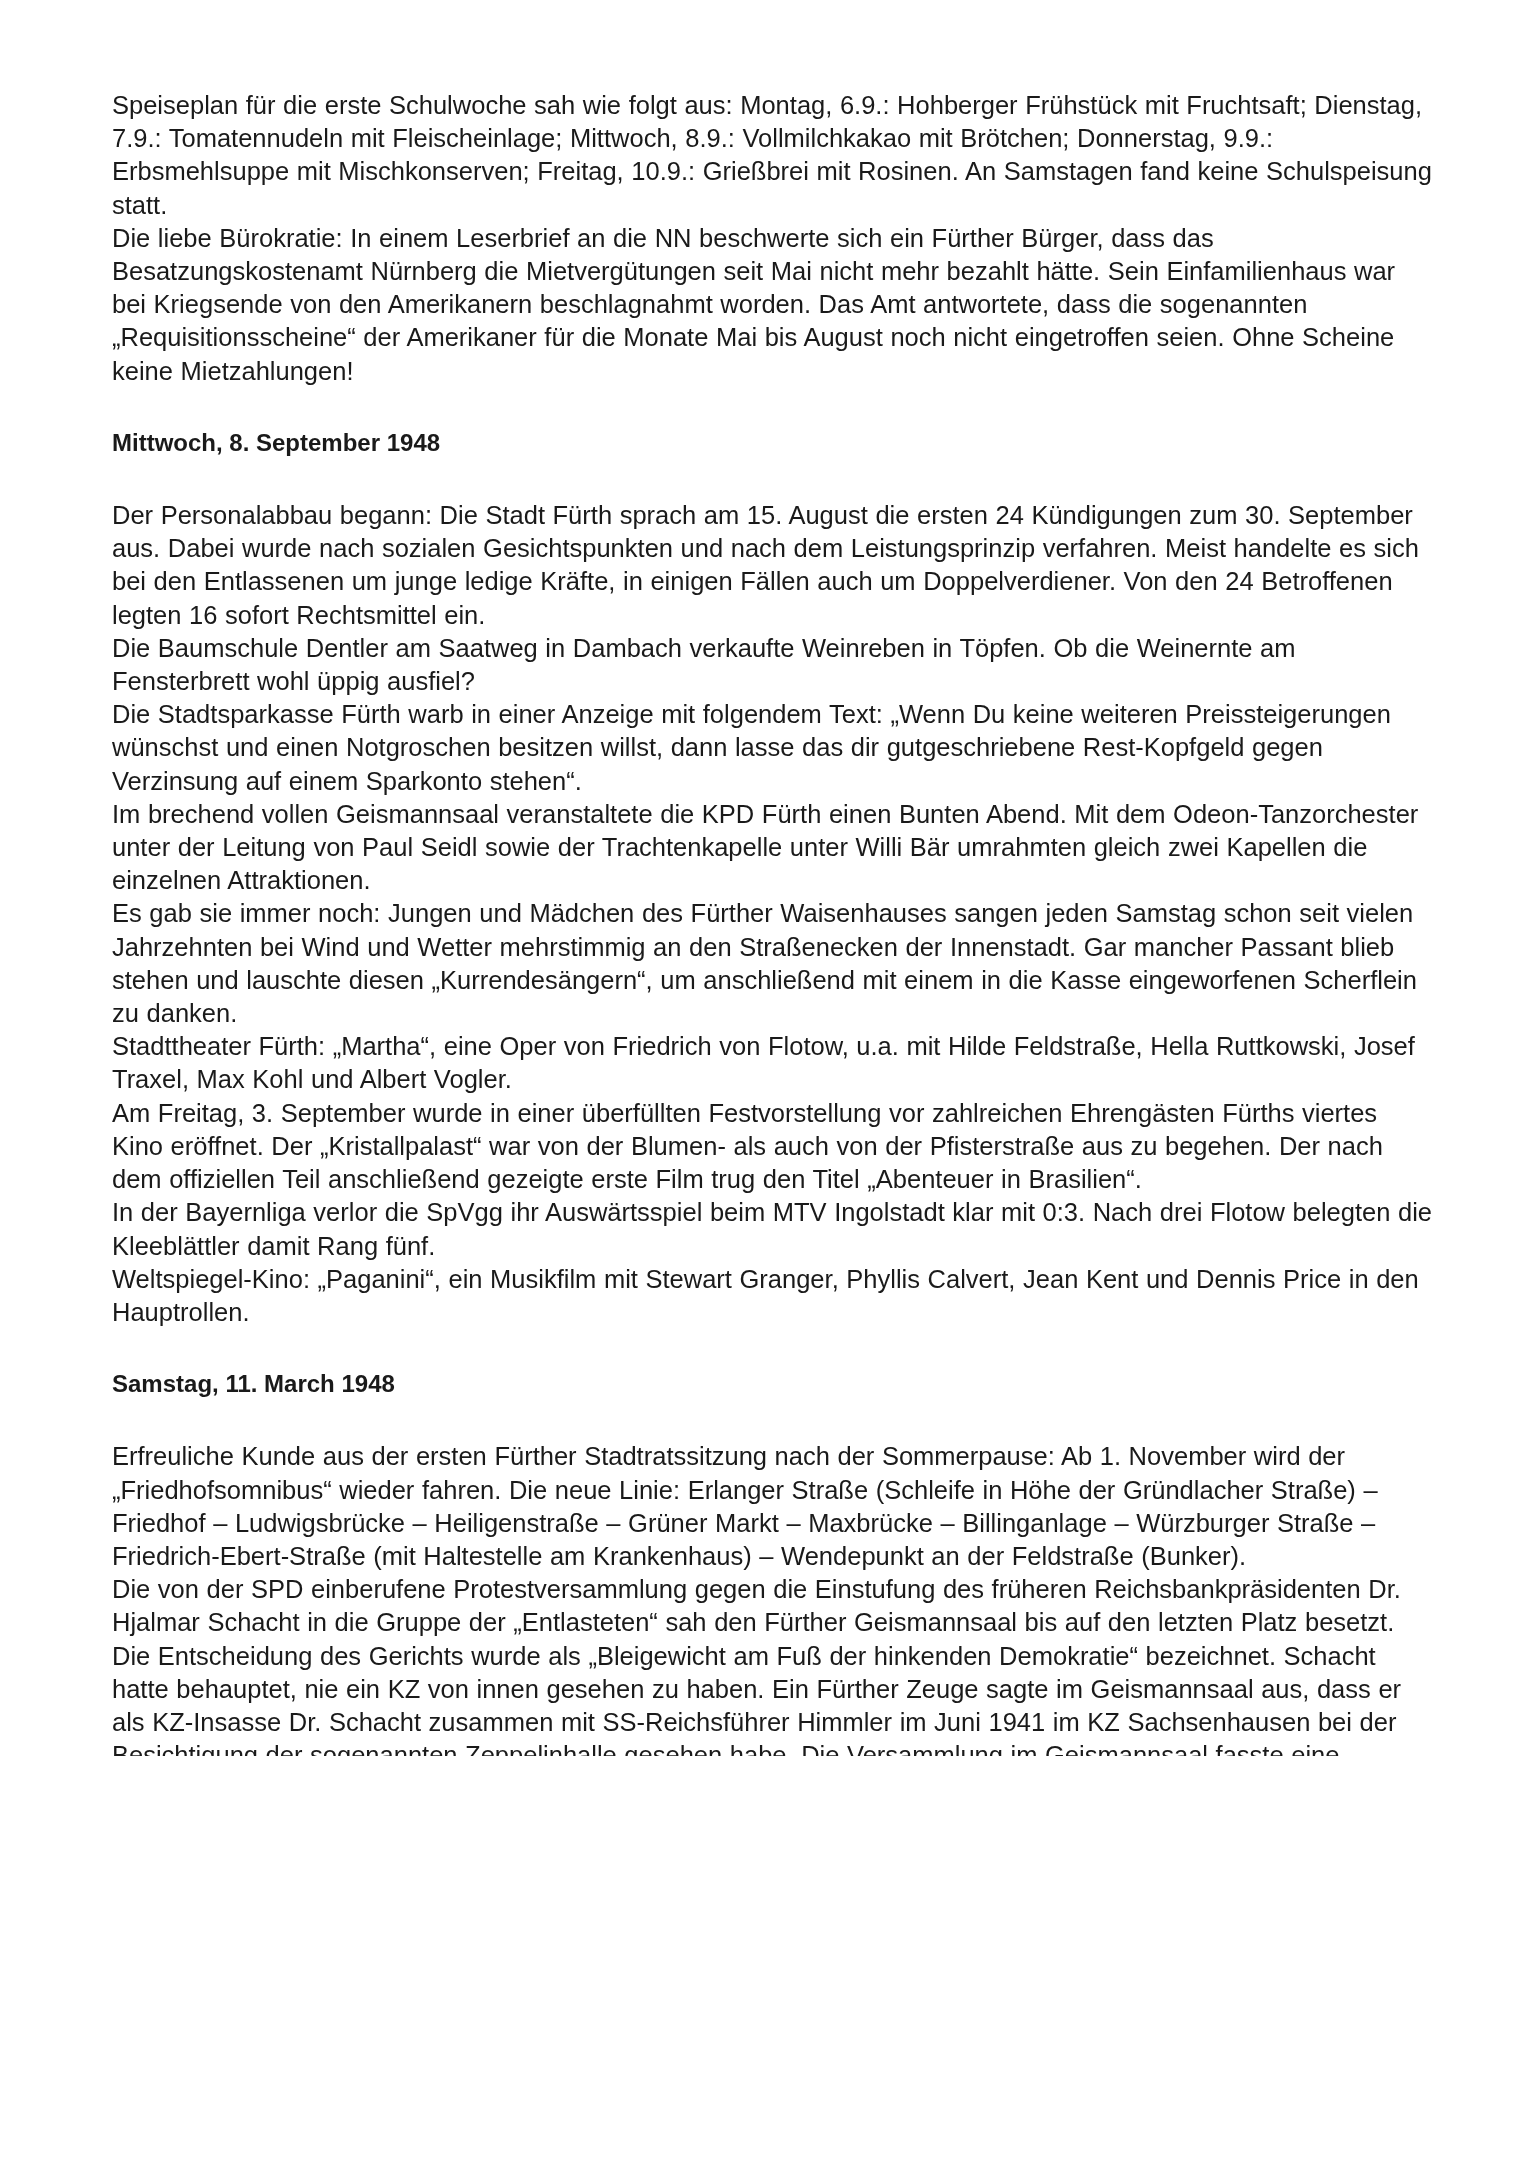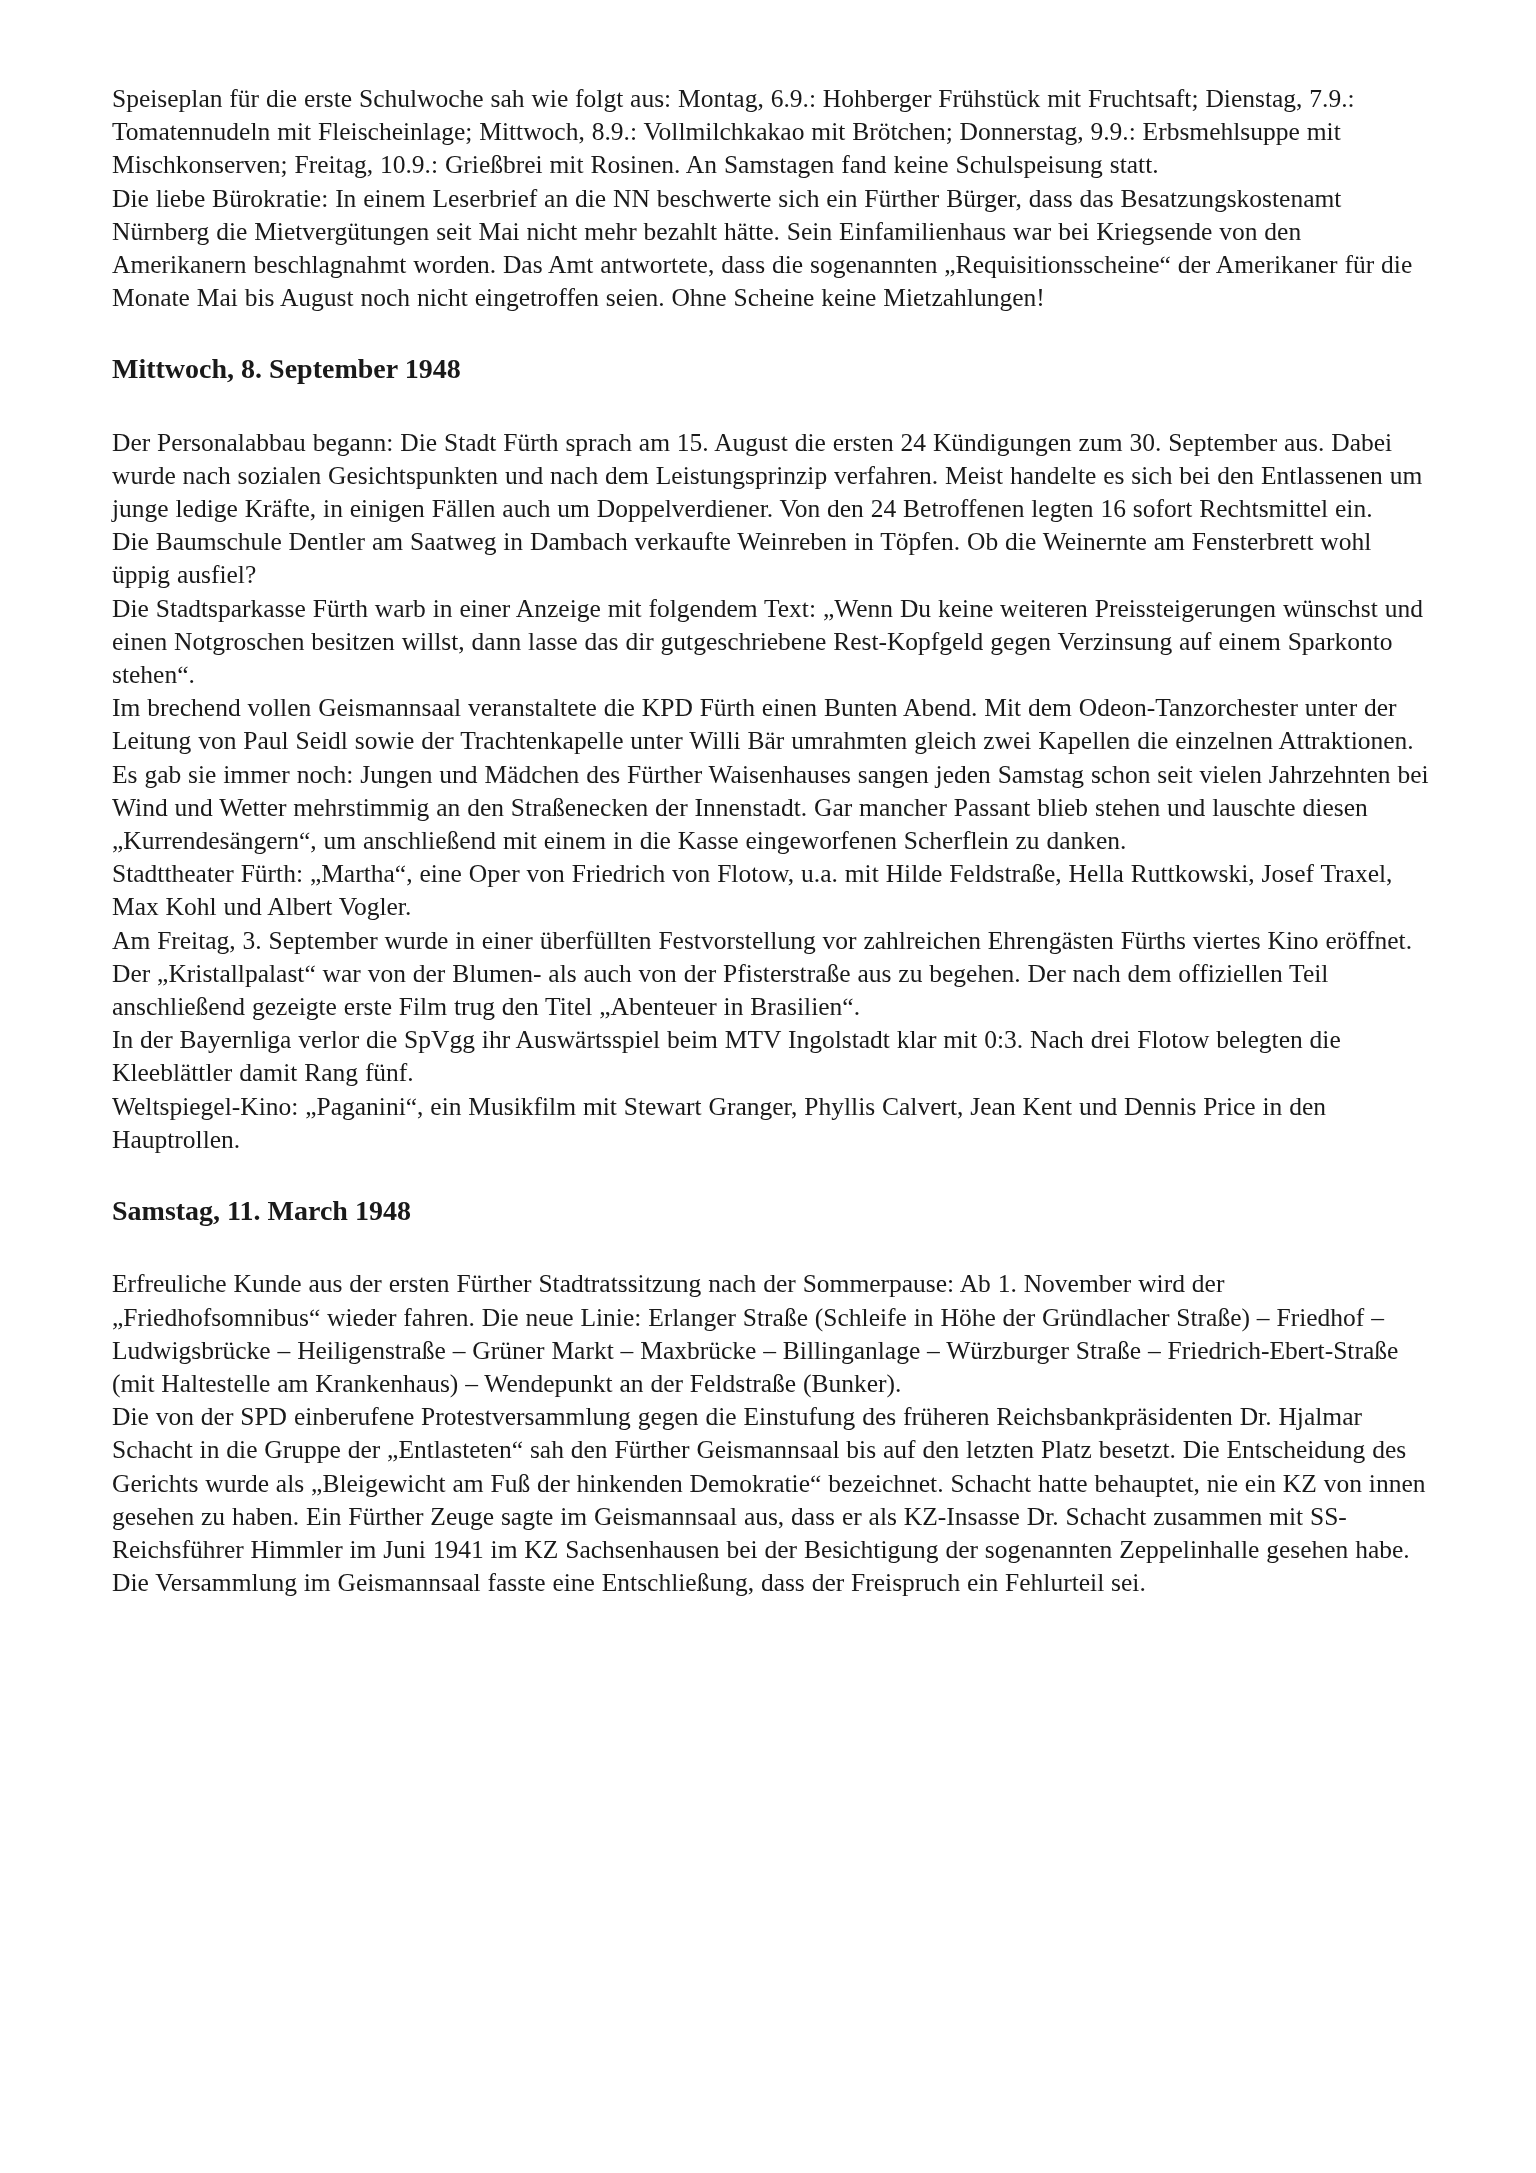--- a/index.html
+++ b/index.html
@@ -4,42 +4,42 @@
 <style>
   html, body {
     margin: 0;
     padding: 0;
     background: #ffffff;
   }
   .page {
     position: relative;
     width: 1536px;
     height: 1749px;
-    margin: 0 auto;
+    margin: 7px auto;
     background: #ffffff;
     color: #1a1a1a;
-    font-family: Liberation Serif, serif;
+    font-family: Liberation Sans, sans-serif;
     font-size: 25.5px;
     line-height: 33.2px;
     box-sizing: border-box;
     overflow: hidden;
   }
   .content {
     position: absolute;
     top: 82px;
     left: 112px;
     width: 1322px;
   }
   .content p {
     margin: 0;
     text-align: left;
     word-spacing: 0.5px;
   }
   .content h2 {
-    font-size: 28px;
+    font-size: 24px;
     line-height: 33.2px;
     font-weight: bold;
     margin: 38px 0 40px 0;
   }
   .page-number {
     position: absolute;
     top: 2086px;
     left: 0;
     width: 100%;
     text-align: center;

